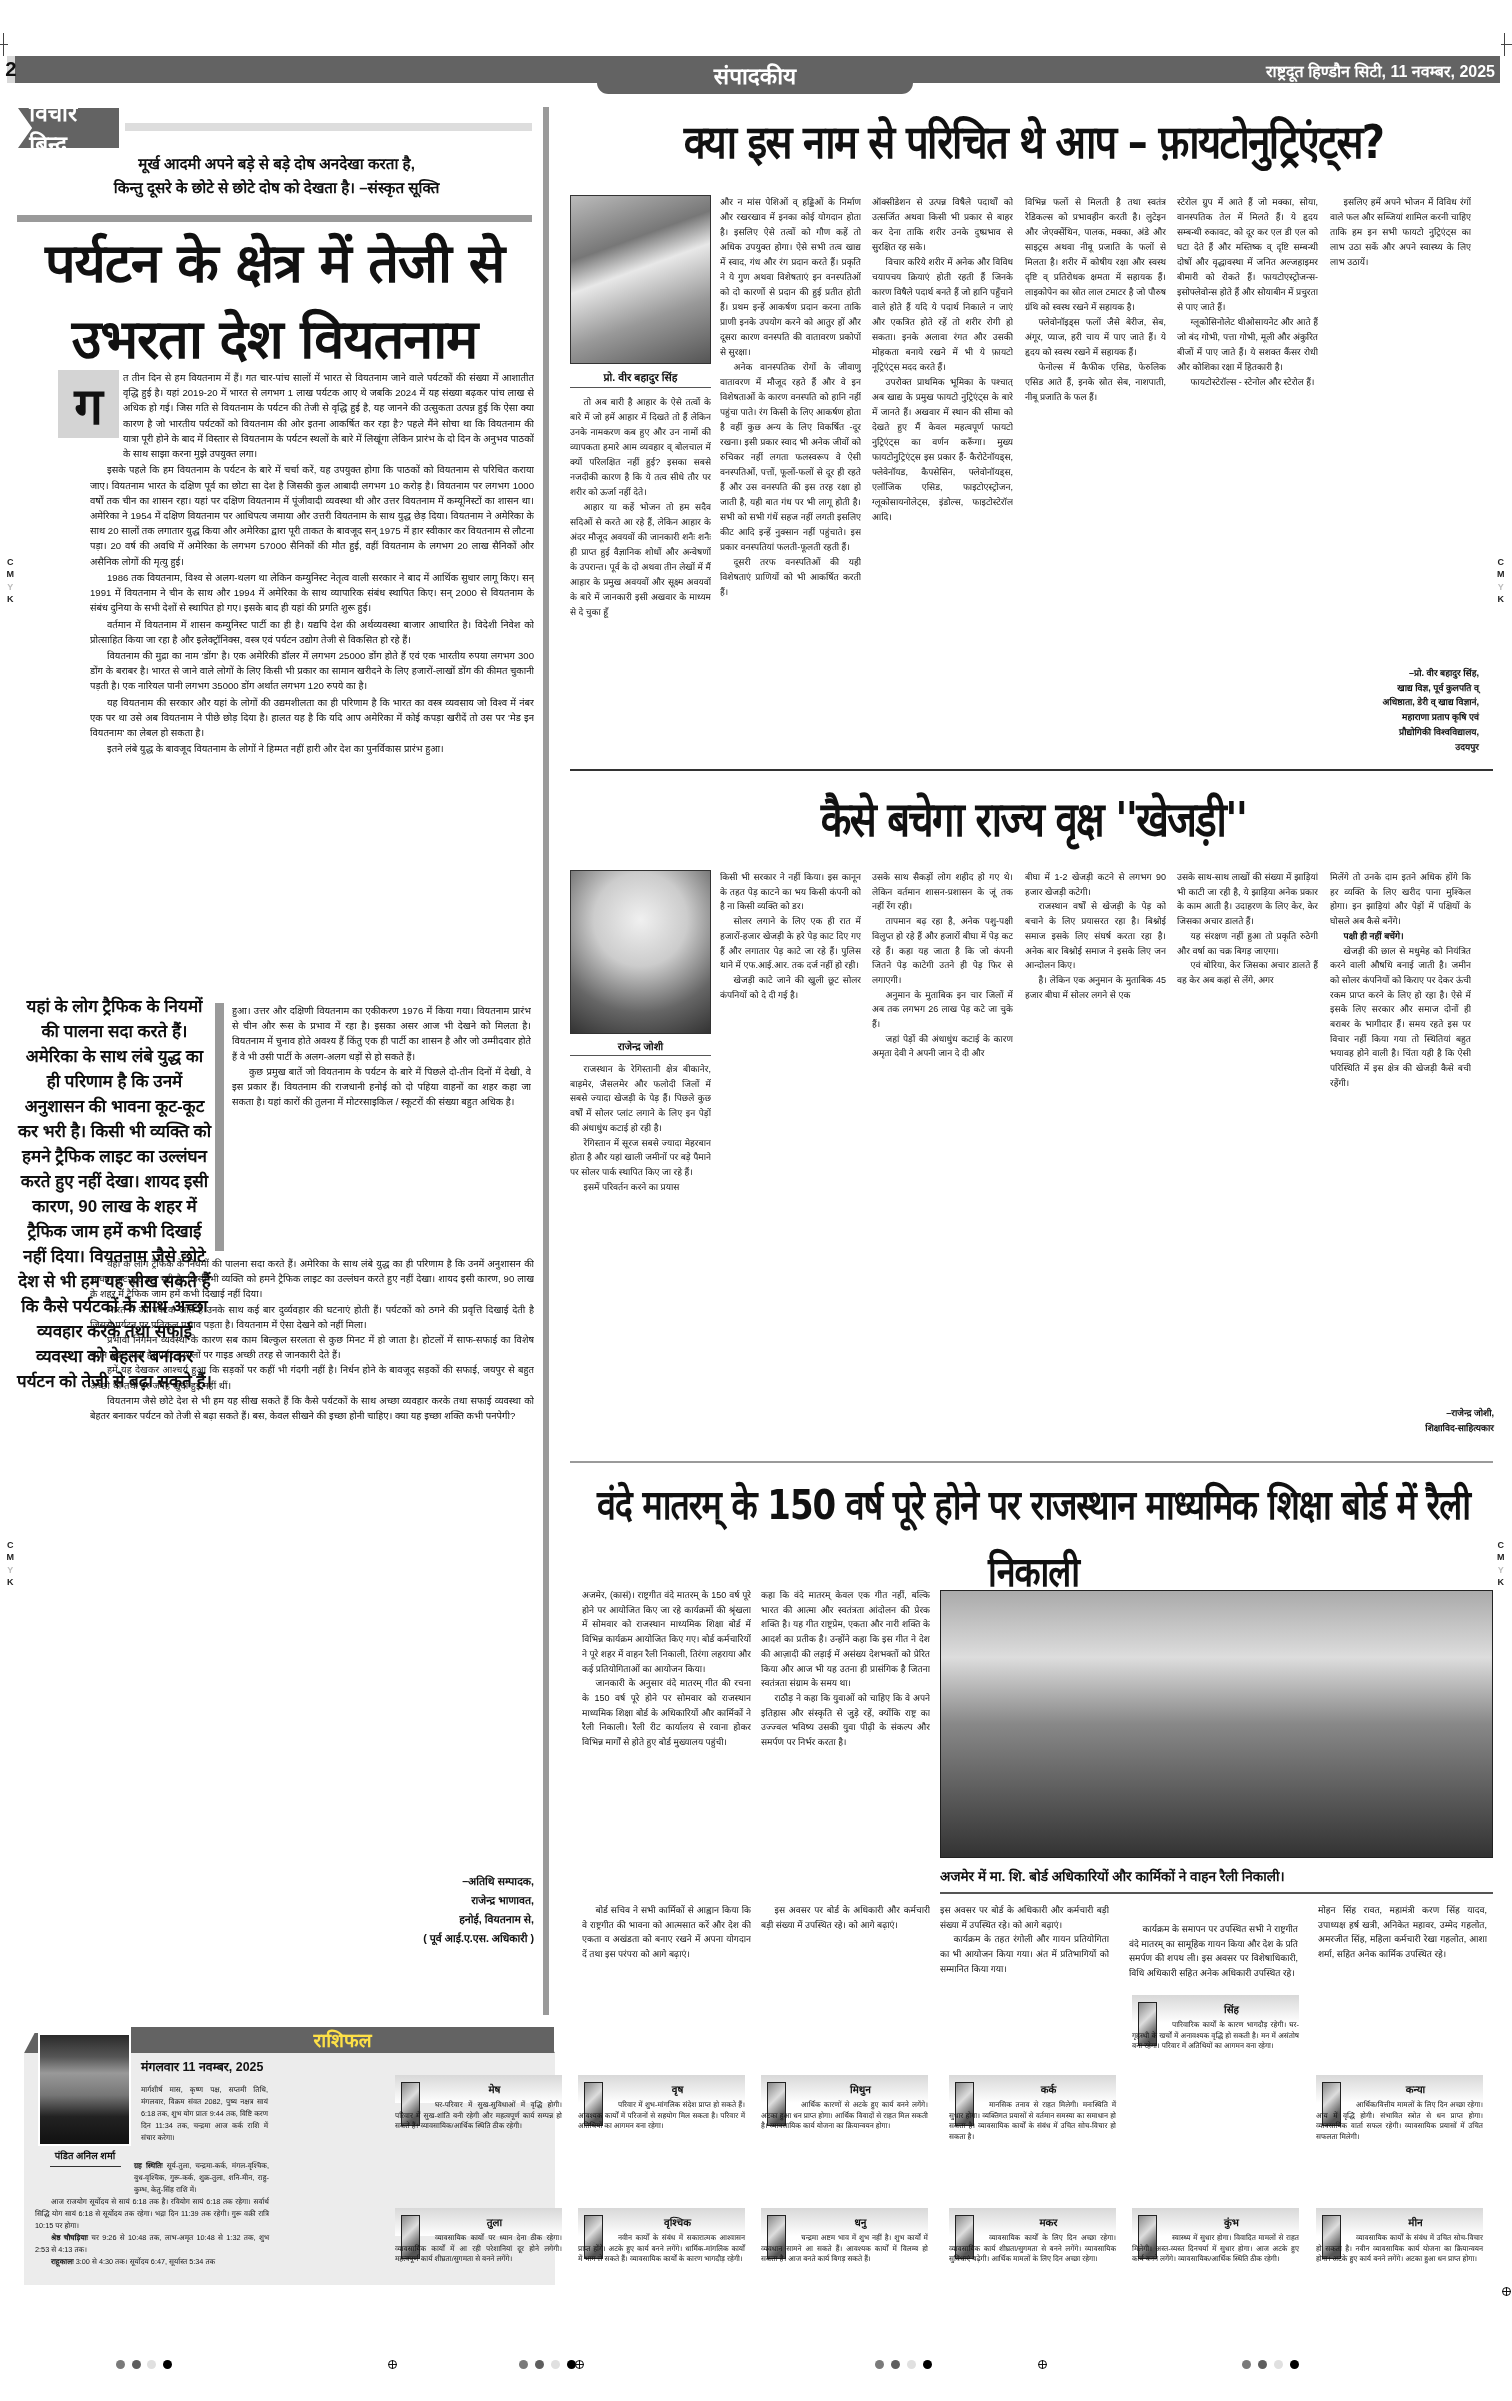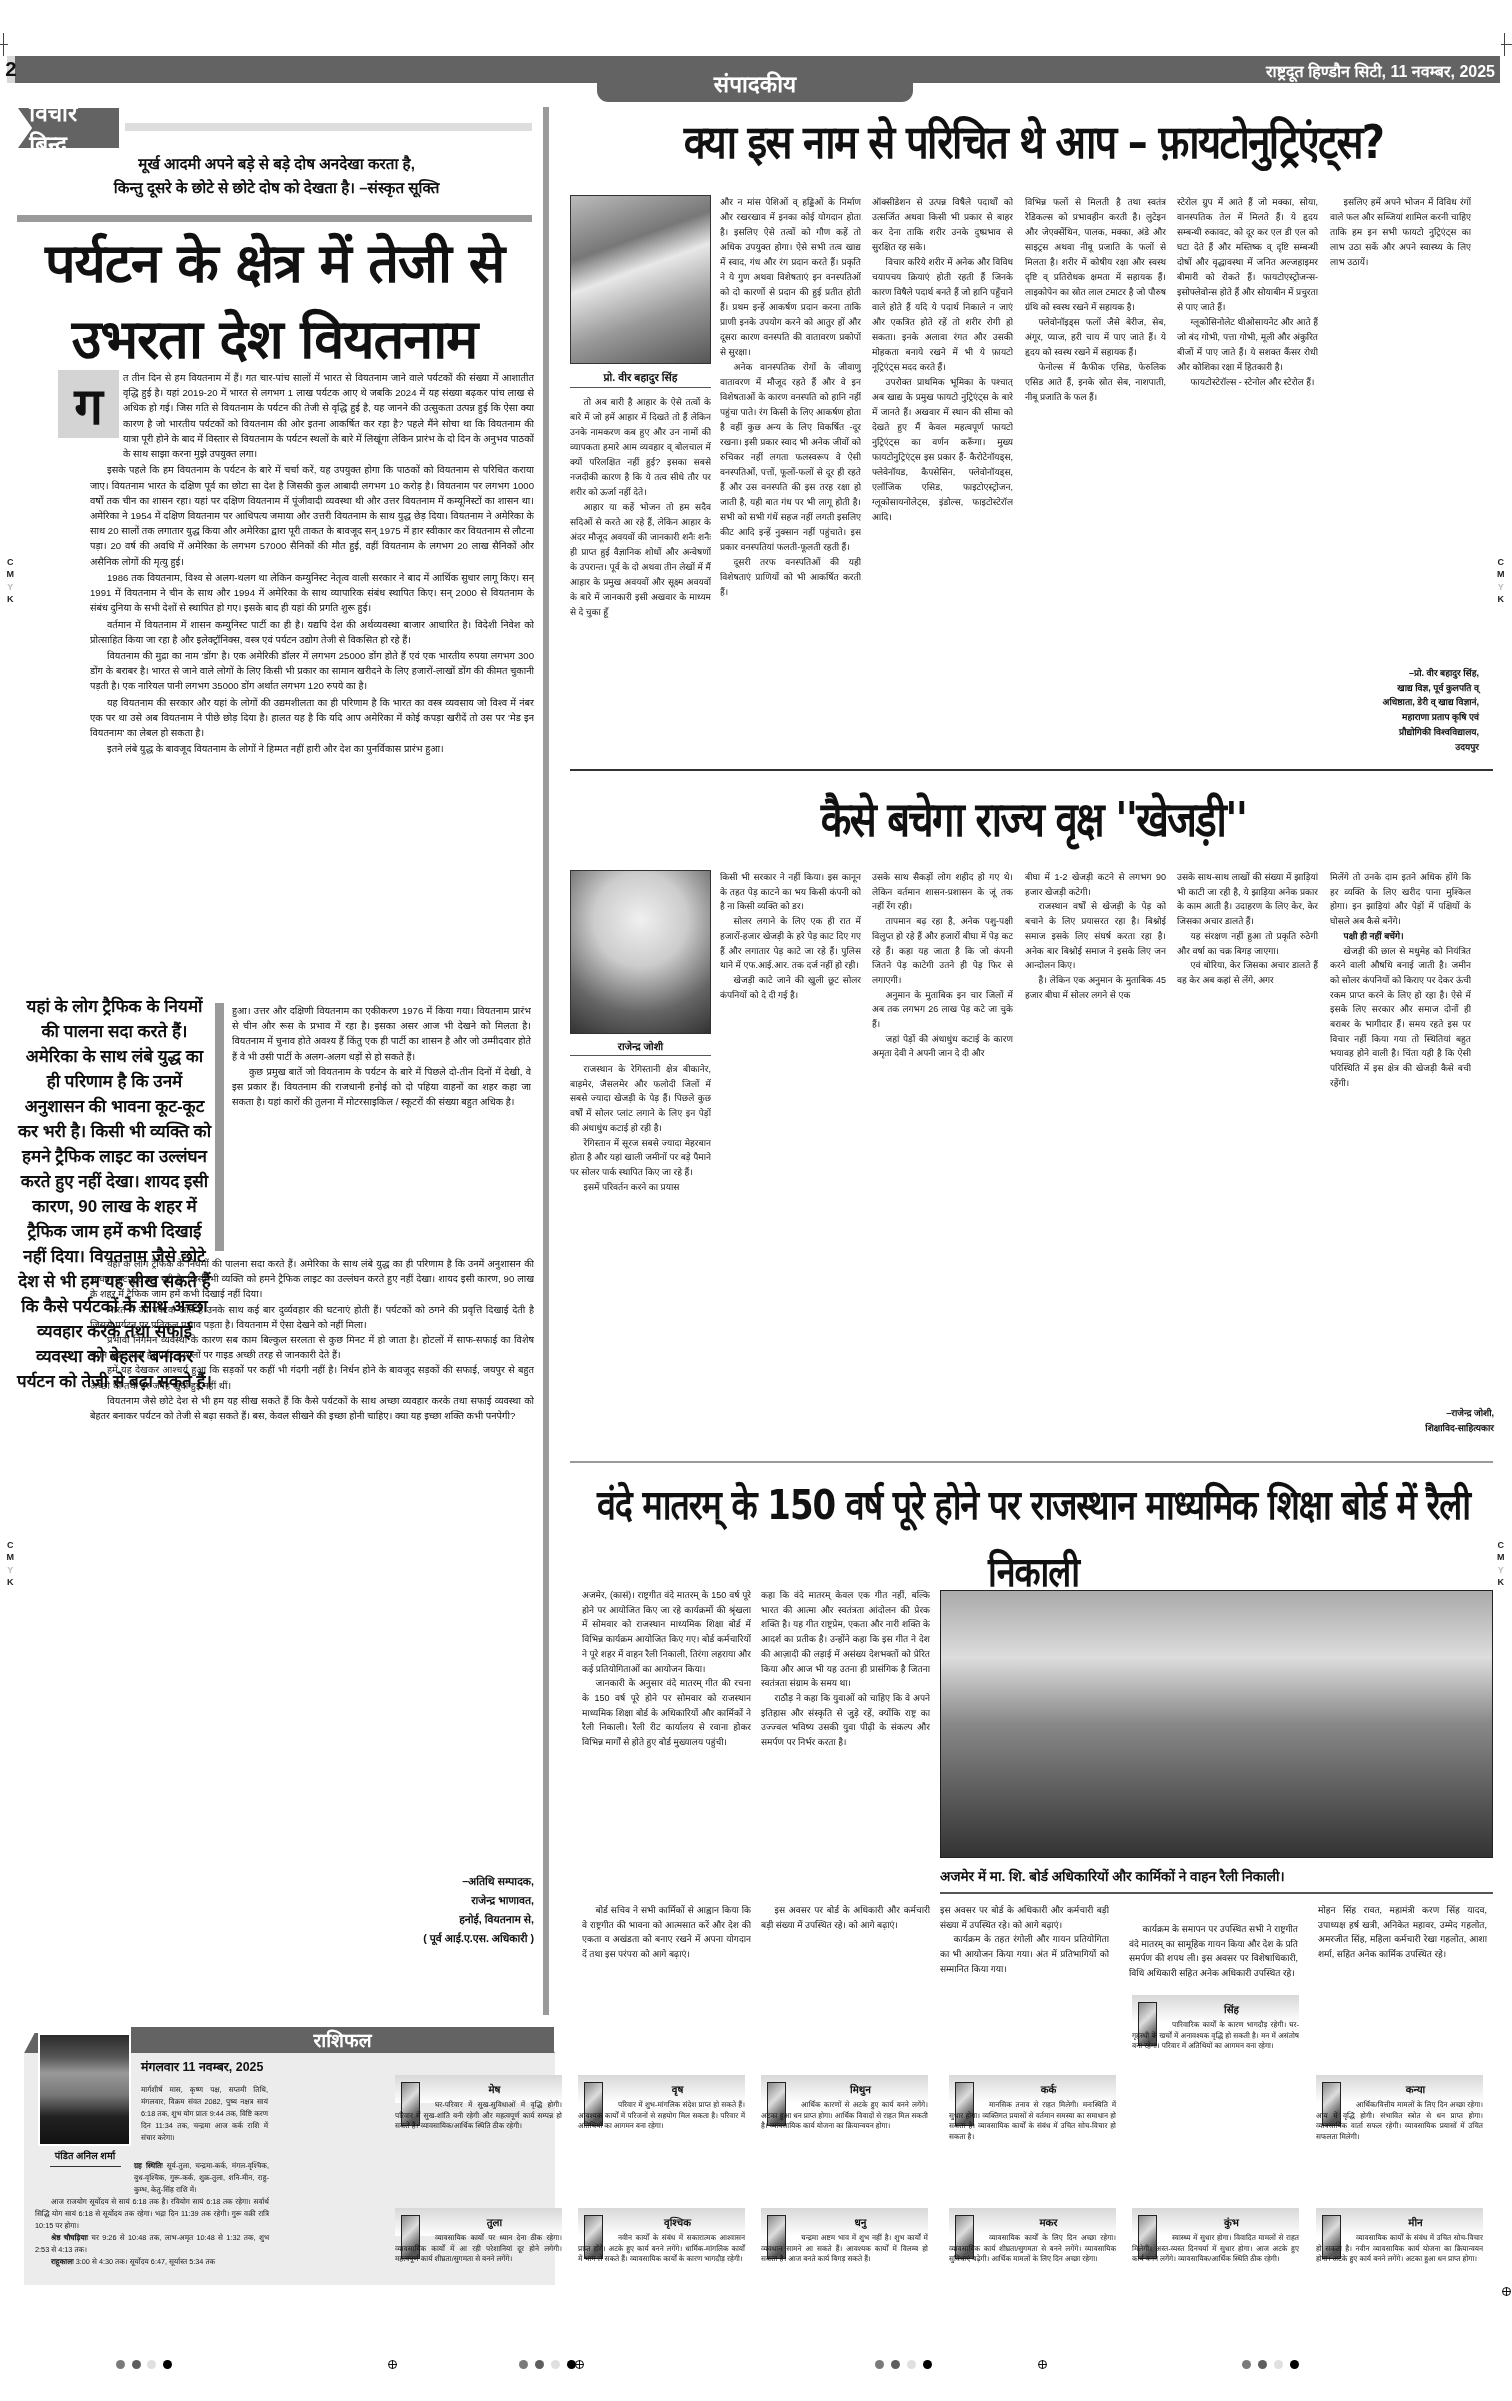--- a/index.html
+++ b/index.html
@@ -3,21 +3,21 @@
 <meta charset="utf-8">
 <style>
   * { box-sizing: border-box; margin: 0; padding: 0; }
   html, body { width: 1512px; height: 2401px; background: #fff; overflow: hidden; }
   body { font-family: "DejaVu Sans", "Liberation Sans", sans-serif; color: #111; position: relative; }
   .abs { position: absolute; }
 
   
   #page-num { left: 6.8px; top: 56px; width: 8px; height: 27px; background: #d8d8d8; font: bold 20.3px "Liberation Sans", sans-serif; color: #111; display:flex; align-items:center; justify-content:center; }
   #header-band { left: 14.7px; top: 56px; width: 1485px; height: 27px; background: #636363; }
-  #section-tab { left: 597px; top: 56px; width: 316px; height: 38px; background: #636363; border-radius: 0 0 11.3px 11.3px; color: #fff; font: bold 22.6px "Liberation Sans", sans-serif; display:flex; align-items:center; justify-content:center;margin-top:8px; }
+  #section-tab { left: 597px; top: 56px; width: 316px; height: 38px; background: #636363; border-radius: 0 0 11.3px 11.3px; color: #fff; font: bold 22.6px "Liberation Sans", sans-serif; display:flex; align-items:center; justify-content:center; }
   #masthead-date { right: 17px; top: 60px; color: #fff; font: bold 16px "Liberation Sans", sans-serif; }
 
   
   .cropmark { width: 0.6px; background: #444; }
   .cropmark-h { height: 0.6px; background: #444; }
 
   
   #vichar-label { left: 18px; top: 108px; width: 101px; height: 40px; background: #636363; color: #fff; font: bold 22.6px "Liberation Sans", sans-serif; display:flex; align-items:center; justify-content:center; clip-path: polygon(0 0, 100% 0, 100% 100%, 0 100%, 14% 50%); padding-left: 11.3px; }
   #vichar-rule { left: 125px; top: 123px; width: 407px; height: 8px; background: #ddd; }
   #quote { left: 22.6px; top: 152px; width: 508px; text-align: center; font: bold 15.2px/24px "Liberation Sans", sans-serif; }
@@ -83,21 +83,21 @@
   .a4-lcol { top: 1903px; width: 169px; height: 124px; overflow: hidden; font: 9px/14.7px "Liberation Sans", sans-serif; text-align: justify; }
   .a4-lcol p { text-indent: 13.6px; }
   #a4-lcol0 { left: 582px; }
   #a4-lcol1 { left: 761px; }
   #a4-lcol2 { left: 940px; }
   #a4-lcol3 { left: 1129px; margin-top: 19px; }
   #a4-lcol4 { left: 1318px; }
 
   
   #rashi-band { left: 24px; top: 2033px; width: 531px; height: 20.3px; background: #636363; clip-path: polygon(0 100%, 2% 0, 98% 0, 100% 100%); }
-  #rashi-title { left: 131px; top: 2027px; width: 423px; height: 26px; background: #636363; color: #ffffff; font: bold 19px "Liberation Sans", sans-serif; display:flex; align-items:center; justify-content:center; }
+  #rashi-title { left: 131px; top: 2027px; width: 423px; height: 26px; background: #636363; color: #fde047; font: bold 19px "Liberation Sans", sans-serif; display:flex; align-items:center; justify-content:center; }
   #rashi-panel { left: 24px; top: 2053px; width: 531px; height: 232px; background: #ececec; }
   #astrologer-photo { left: 38px; top: 2033px; width: 93px; height: 113px; background: linear-gradient(180deg,#2a2a2a 0%,#555 20%,#999 35%,#777 55%,#222 75%,#111 100%); border: 2.3px solid #fff; }
   #astrologer-name { left: 40px; top: 2149px; width: 90px; text-align: center; font: bold 9.6px "Liberation Sans", sans-serif; }
   #astrologer-rule { left: 50px; top: 2166px; width: 71px; height: 1.1px; background: #333; }
   #panchang-date { left: 141px; top: 2058px; width: 127px; font: bold 12.4px "Liberation Sans", sans-serif; }
   #panchang-top { left: 141px; top: 2084px; width: 127px; font: 7.3px/12px "Liberation Sans", sans-serif; text-align: justify; }
   #panchang-bottom { left: 35px; top: 2160px; width: 234px; font: 7.3px/12px "Liberation Sans", sans-serif; text-align: justify; }
   #panchang-bottom p { text-indent: 16px; }
   #panchang-bottom p.noindent { text-indent: 0; padding-left: 99px; }
   .b { font-weight: bold; }

